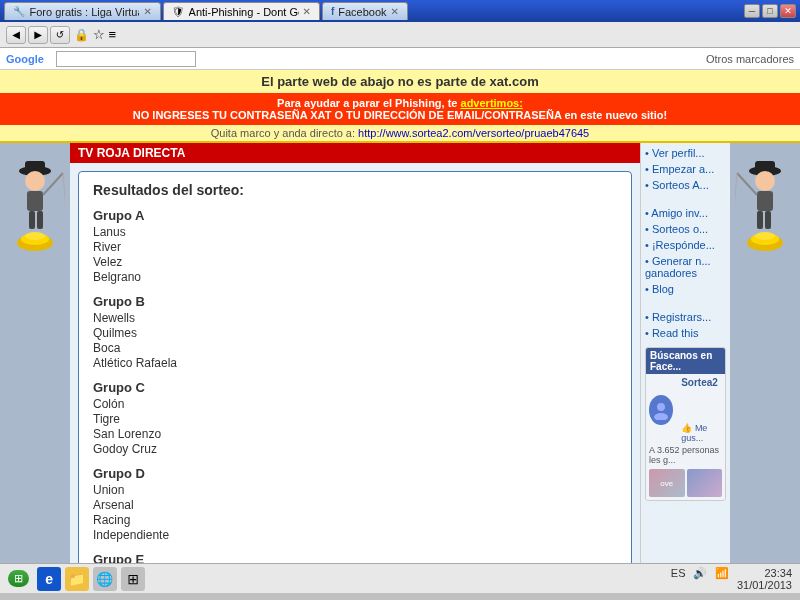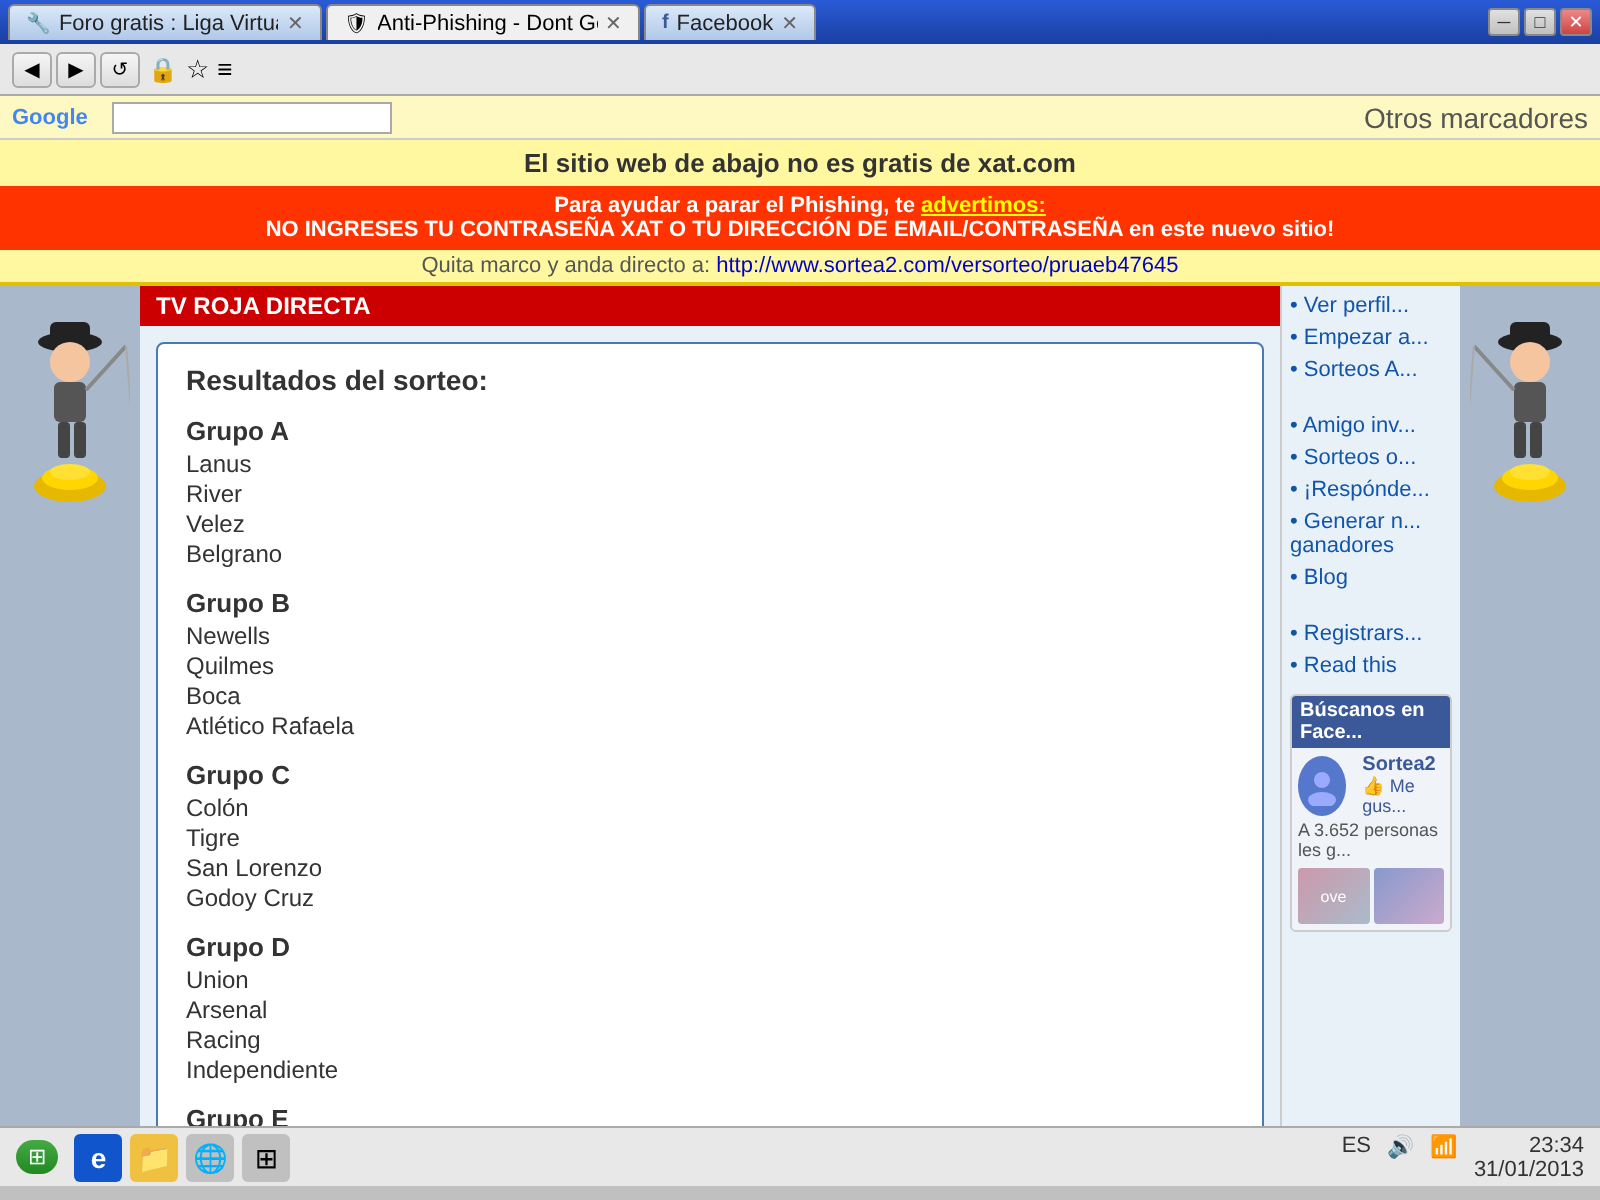--- a/index.html
+++ b/index.html
@@ -81,21 +81,21 @@
       height: 18px;
       border: 1px solid #999;
       padding: 0 4px;
       font-size: 11px;
       background: white;
     }
     .lock-icon { font-size: 12px; }
 
     
     .google-bar {
-      background: #fef9c3;
+      background: #ffffff;
       border-bottom: 1px solid #ccc;
       padding: 2px 6px;
       display: flex;
       align-items: center;
       gap: 12px;
       height: 22px;
       font-size: 11px;
     }
     .google-logo { color: #4285f4; font-weight: bold; font-size: 11px; }
 
@@ -325,25 +325,25 @@
   </div>
   <span class="lock-icon">🔒</span>
   <span style="font-size:13px;cursor:pointer;">☆</span>
   <span style="font-size:13px;cursor:pointer;">≡</span>
 </div>
 
 <div class="google-bar">
   <span class="google-logo">Google</span>
   <input type="text" style="height: 16px; width: 140px; font-size: 11px; border: 1px solid rgb(170, 170, 170); padding: 0px 3px;">
   <span style="flex:1;"></span>
-  <span style="color:#555;font-size:14px;cursor:pointer;text-align:center;">Otros marcadores</span>
+  <span style="color:#555;font-size:11px;cursor:pointer;text-align:center;">Otros marcadores</span>
 </div>
 
 <div class="warning-section">
-  <div class="warning-top">El sitio web de abajo no es gratis de xat.com</div>
+  <div class="warning-top">El parte web de abajo no es parte de xat.com</div>
   <div class="warning-red">
     <span>Para ayudar a parar el Phishing, te <a>advertimos:</a></span><br>
     <span>NO INGRESES TU CONTRASEÑA XAT O TU DIRECCIÓN DE EMAIL/CONTRASEÑA en este nuevo sitio!</span>
   </div>
   <div class="warning-link">
     <span>Quita marco y anda directo a:</span>
     <a style="color:#0000cc;">http://www.sortea2.com/versorteo/pruaeb47645</a>
   </div>
 </div>
 
@@ -427,21 +427,21 @@
       <div class="fb-body">
         <div style="display:flex;align-items:center;gap:4px;margin-bottom:2px;">
           <div class="fb-avatar">
             <svg width="20" height="20" viewBox="0 0 40 40">
                 <circle cx="20" cy="14" r="8" fill="#99aaff"></circle>
                 <ellipse cx="20" cy="34" rx="14" ry="8" fill="#99aaff"></ellipse>
               </svg>
           </div>
           <div>
             <div class="fb-name">Sortea2</div>
-            <div style="font-size:9px;color:#3b5998;cursor:pointer;">👍 <span>Me gus...</span></div>
+            <div style="font-size:9px;color:#3b5998;cursor:pointer;margin-top:35px;">👍 <span>Me gus...</span></div>
           </div>
         </div>
         <div class="fb-likes">A 3.652 personas les g...</div>
         <div class="fb-photo-strip">
           <div class="fb-photo">ove</div>
           <div class="fb-photo" style="background:linear-gradient(135deg,#8899cc,#ccaacc);"></div>
         </div>
       </div>
     </div>
   </div>

